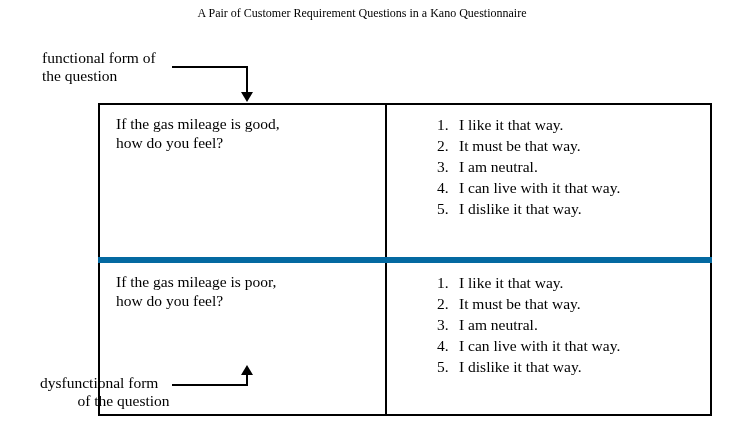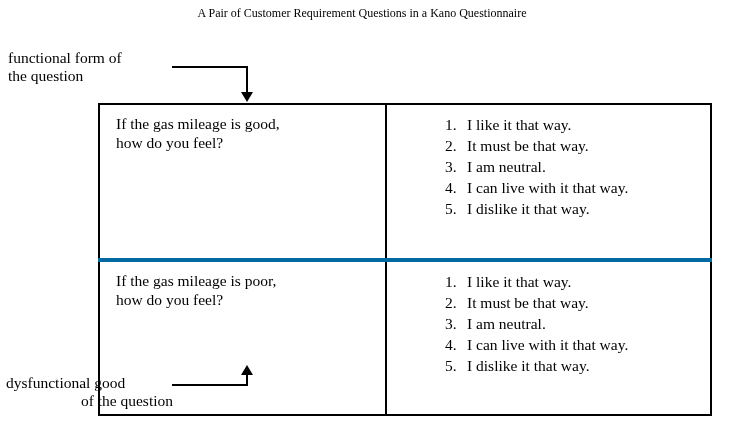--- a/index.html
+++ b/index.html
@@ -35,20 +35,21 @@
     line-height: 19px;
     white-space: nowrap;
   }
 
   
   .callout-label {
     position: absolute;
     font-size: 15.5px;
     line-height: 18px;
     white-space: nowrap;
+    margin-left: 34px;
   }
   .callout-label .line {
     display: block;
   }
 
   #functional-label {
     left: 8px;
     top: 49px;
     width: 165px;
     text-align: right;
@@ -56,21 +57,21 @@
   #functional-label .line1 { text-align: left; }
   #functional-label .line2 { text-align: left; }
 
   #dysfunctional-label {
     left: 6px;
     top: 374px;
     width: 167px;
     text-align: right;
   }
   #dysfunctional-label .line1 { text-align: left; }
-  #dysfunctional-label .line2 { text-align: right; }
+  #dysfunctional-label .line2 { text-align: center; }
   .leader-h {
     position: absolute;
     height: 2px;
     background: #000;
   }
   .leader-v {
     position: absolute;
     width: 2px;
     background: #000;
   }
@@ -116,29 +117,29 @@
   #question-table tr {
     height: 50%;
   }
   #question-table td {
     border: 0;
     padding: 0;
     vertical-align: top;
     box-sizing: border-box;
   }
   #question-table tr + tr td {
-    border-top: 4px solid #0369a1;
+    border-top: 6px solid #0369a1;
   }
   #question-table td.q-cell {
     width: 287px;
     border-right: 2px solid #000;
     padding: 9px 10px 8px 16px;
   }
   #question-table td.a-cell {
-    padding: 9px 10px 8px 8px;
+    padding: 9px 10px 8px 0;
   }
 
   .question-text {
     font-size: 15.5px;
     line-height: 19px;
   }
   .question-text .line { display: block; }
 
   .answer-list {
     margin: 0;
@@ -165,21 +166,21 @@
 
   <div class="callout-label" id="functional-label">
     <span class="line line1">functional form of</span>
     <span class="line line2">the question</span>
   </div>
   <div class="leader-h" id="leader-top-h"></div>
   <div class="leader-v" id="leader-top-v"></div>
   <div class="arrow-down" id="leader-top-arrow"></div>
 
   <div class="callout-label" id="dysfunctional-label">
-    <span class="line line1">dysfunctional good</span>
+    <span class="line line1">dysfunctional form</span>
     <span class="line line2">of the question</span>
   </div>
   <div class="leader-h" id="leader-bottom-h"></div>
   <div class="leader-v" id="leader-bottom-v"></div>
   <div class="arrow-up" id="leader-bottom-arrow"></div>
 
   <table id="question-table">
     <tbody>
       <tr>
         <td class="q-cell">

